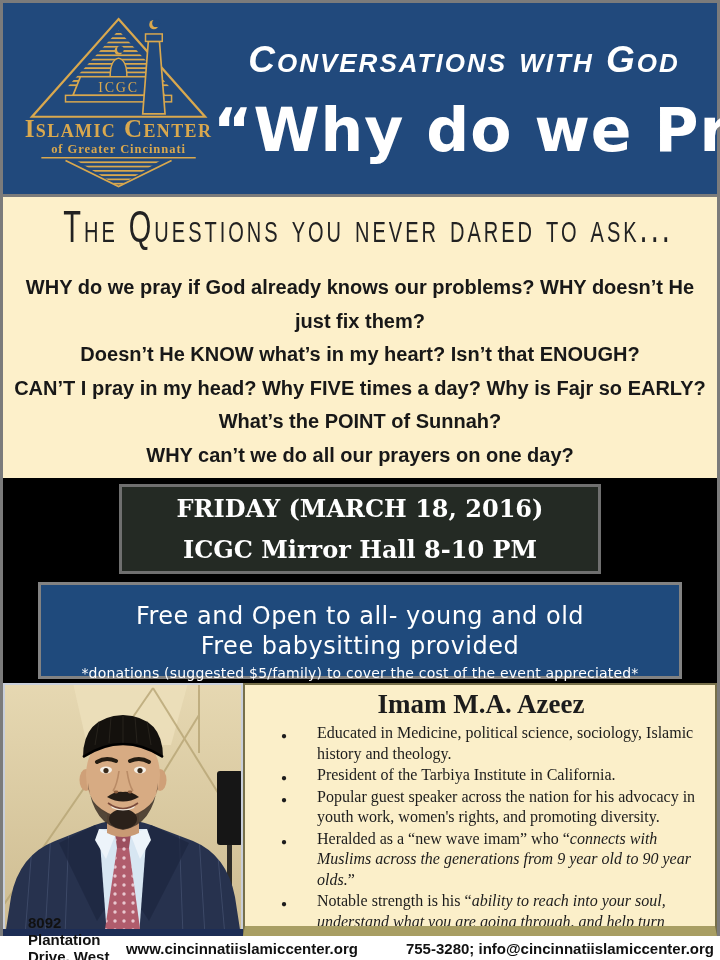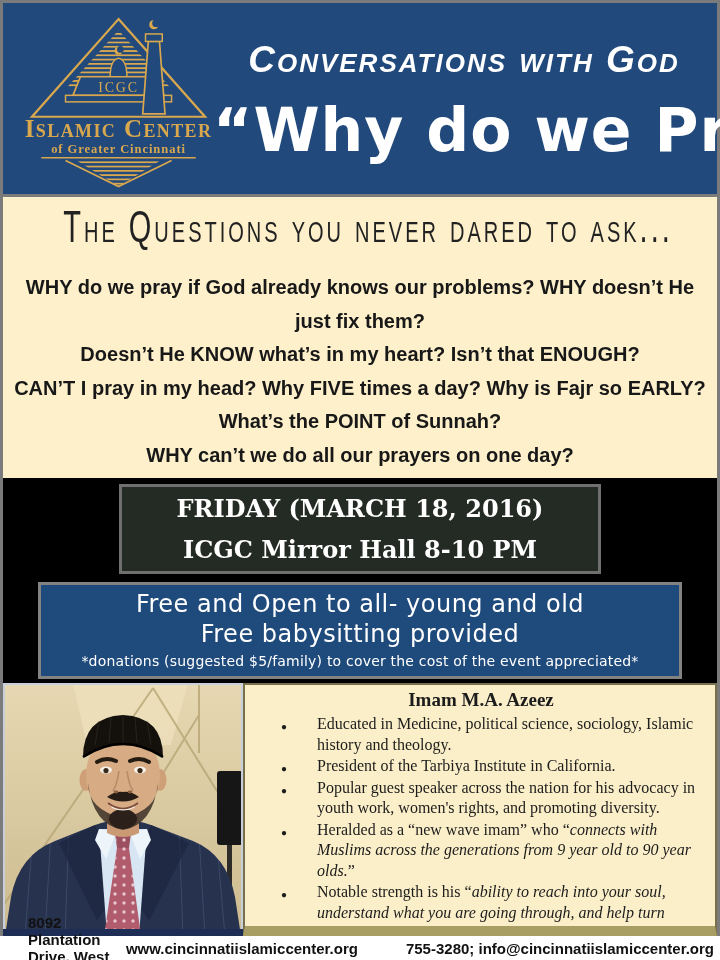--- a/index.html
+++ b/index.html
@@ -28,31 +28,31 @@
   .q-line{font-weight:bold;font-size:20px;line-height:33.5px;letter-spacing:0;}
 
   
   .band{box-sizing:border-box;height:205px;background:#000;overflow:hidden;}
   .date-box{box-sizing:border-box;width:482px;height:90px;margin:6px auto 0;
       background:#242A24;border:3px solid #6f6f6f;color:#fff;text-align:center;
       font-family:"DejaVu Serif",serif;font-weight:bold;font-size:24px;line-height:41px;
       padding-top:1px;}
   .info-box{box-sizing:border-box;width:644px;height:97px;margin:8px auto 0;
       background:#1F4A7C;border:3px solid #828282;color:#fff;text-align:center;
-      font-family:"DejaVu Sans",sans-serif;padding-top:4px;}
+      font-family:"DejaVu Sans",sans-serif;padding-top:16px;}
   .info-line{font-size:24px;line-height:30px;letter-spacing:0.5px;}
   .info-note{font-size:14px;line-height:20px;margin-top:2px;letter-spacing:0.2px;}
 
   
   .speaker-row{height:253px;display:flex;background:#000;}
   .photo-wrap{width:240px;height:253px;flex:0 0 240px;}
   .bio{box-sizing:border-box;flex:1;background:#FBEFC9;border:2px solid #77704a;
        border-bottom:10px solid #A89E63;padding:2px 12px 0 14px;color:#1c1c1c;
        font-family:"Liberation Serif",serif;overflow:hidden;}
-  .bio-title{text-align:center;font-size:19px;font-weight:bold;margin:2px 0 3px 0;}
+  .bio-title{text-align:center;font-size:27px;font-weight:bold;margin:2px 0 3px 0;}
   .bio-bullets{list-style:none;margin:0;padding:0;}
   .bio-bullets li{position:relative;padding-left:58px;font-size:16px;line-height:20.5px;
       margin-bottom:1px;}
   .bio-bullets li::before{content:"●";position:absolute;left:22px;top:3px;font-size:10px;}
   .it{font-style:italic;}
 
   
   .footer{height:24px;background:#fff;display:flex;align-items:center;
       font-size:15px;font-weight:bold;color:#111;padding:0 6px 0 28px;box-sizing:border-box;}
   .footer .f-address{flex:1;text-align:left;}

